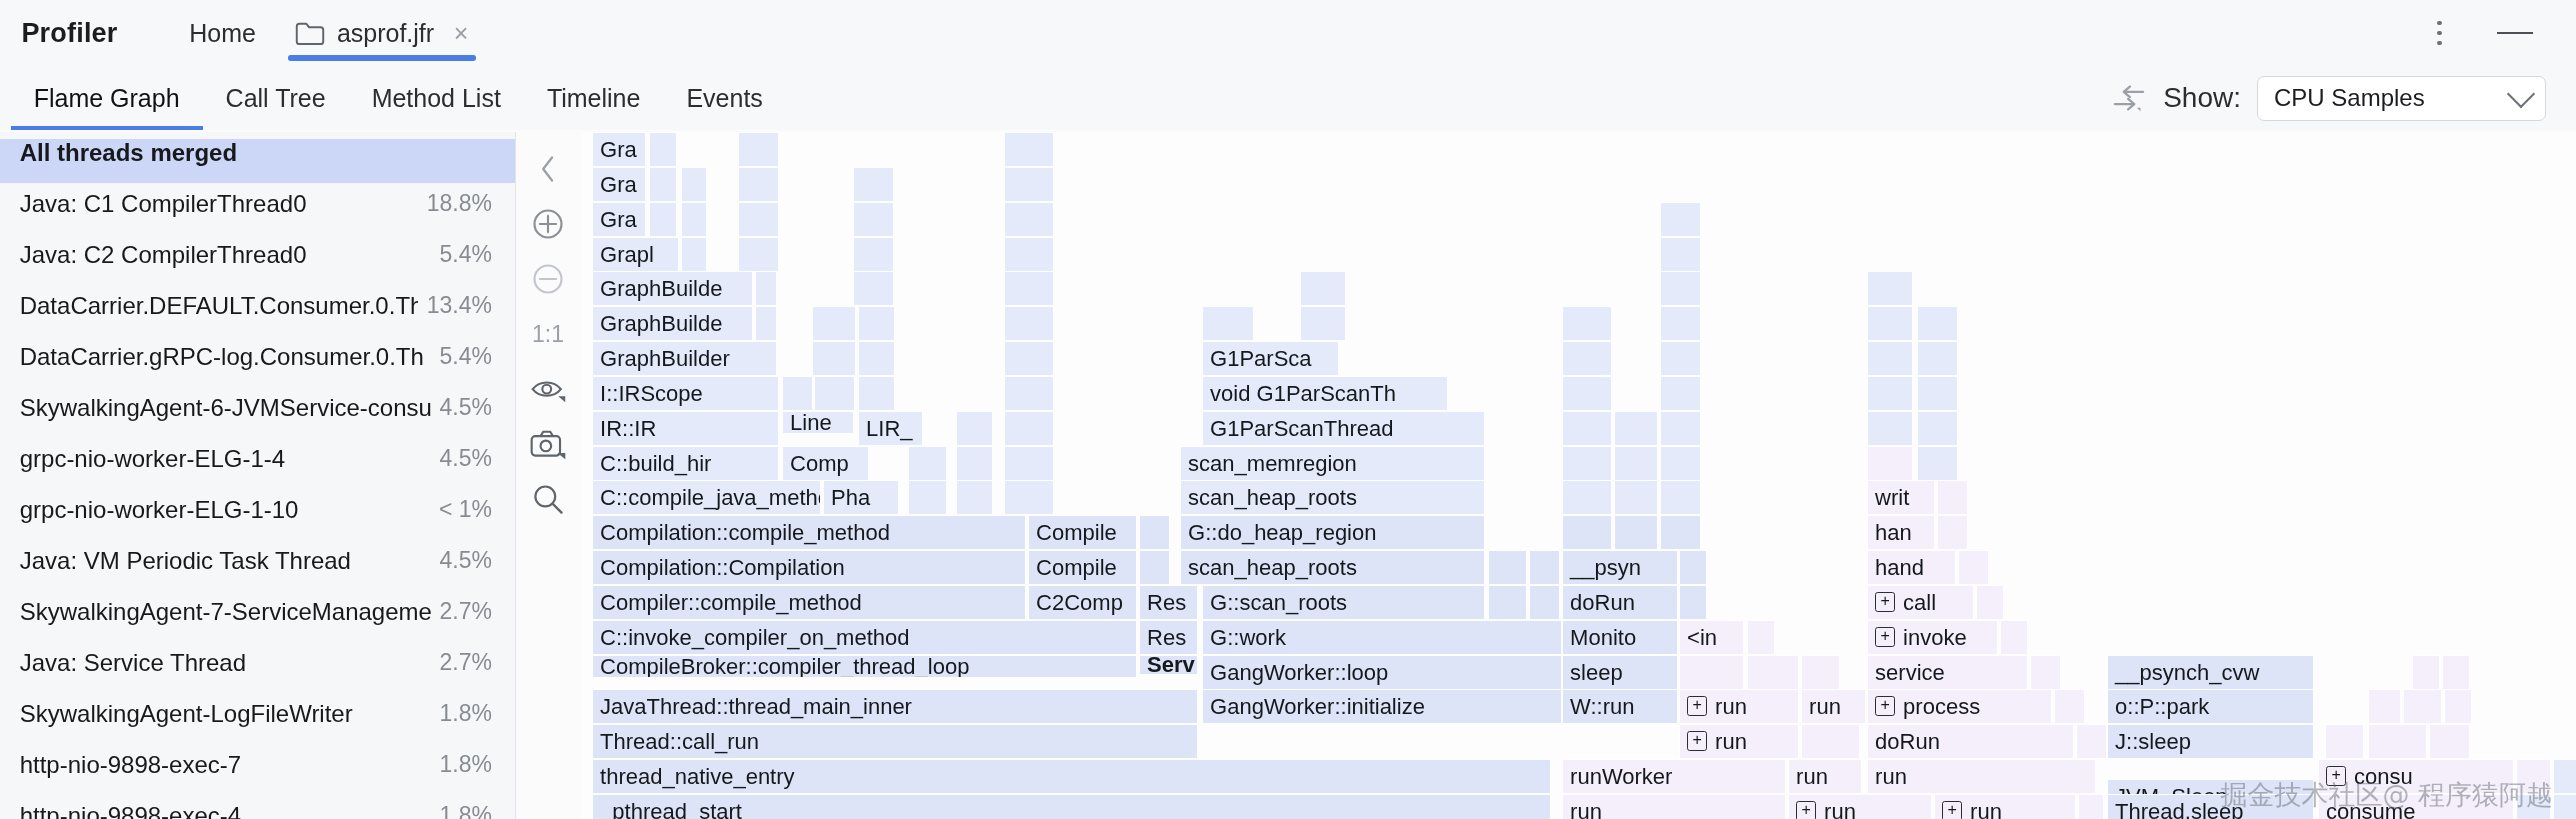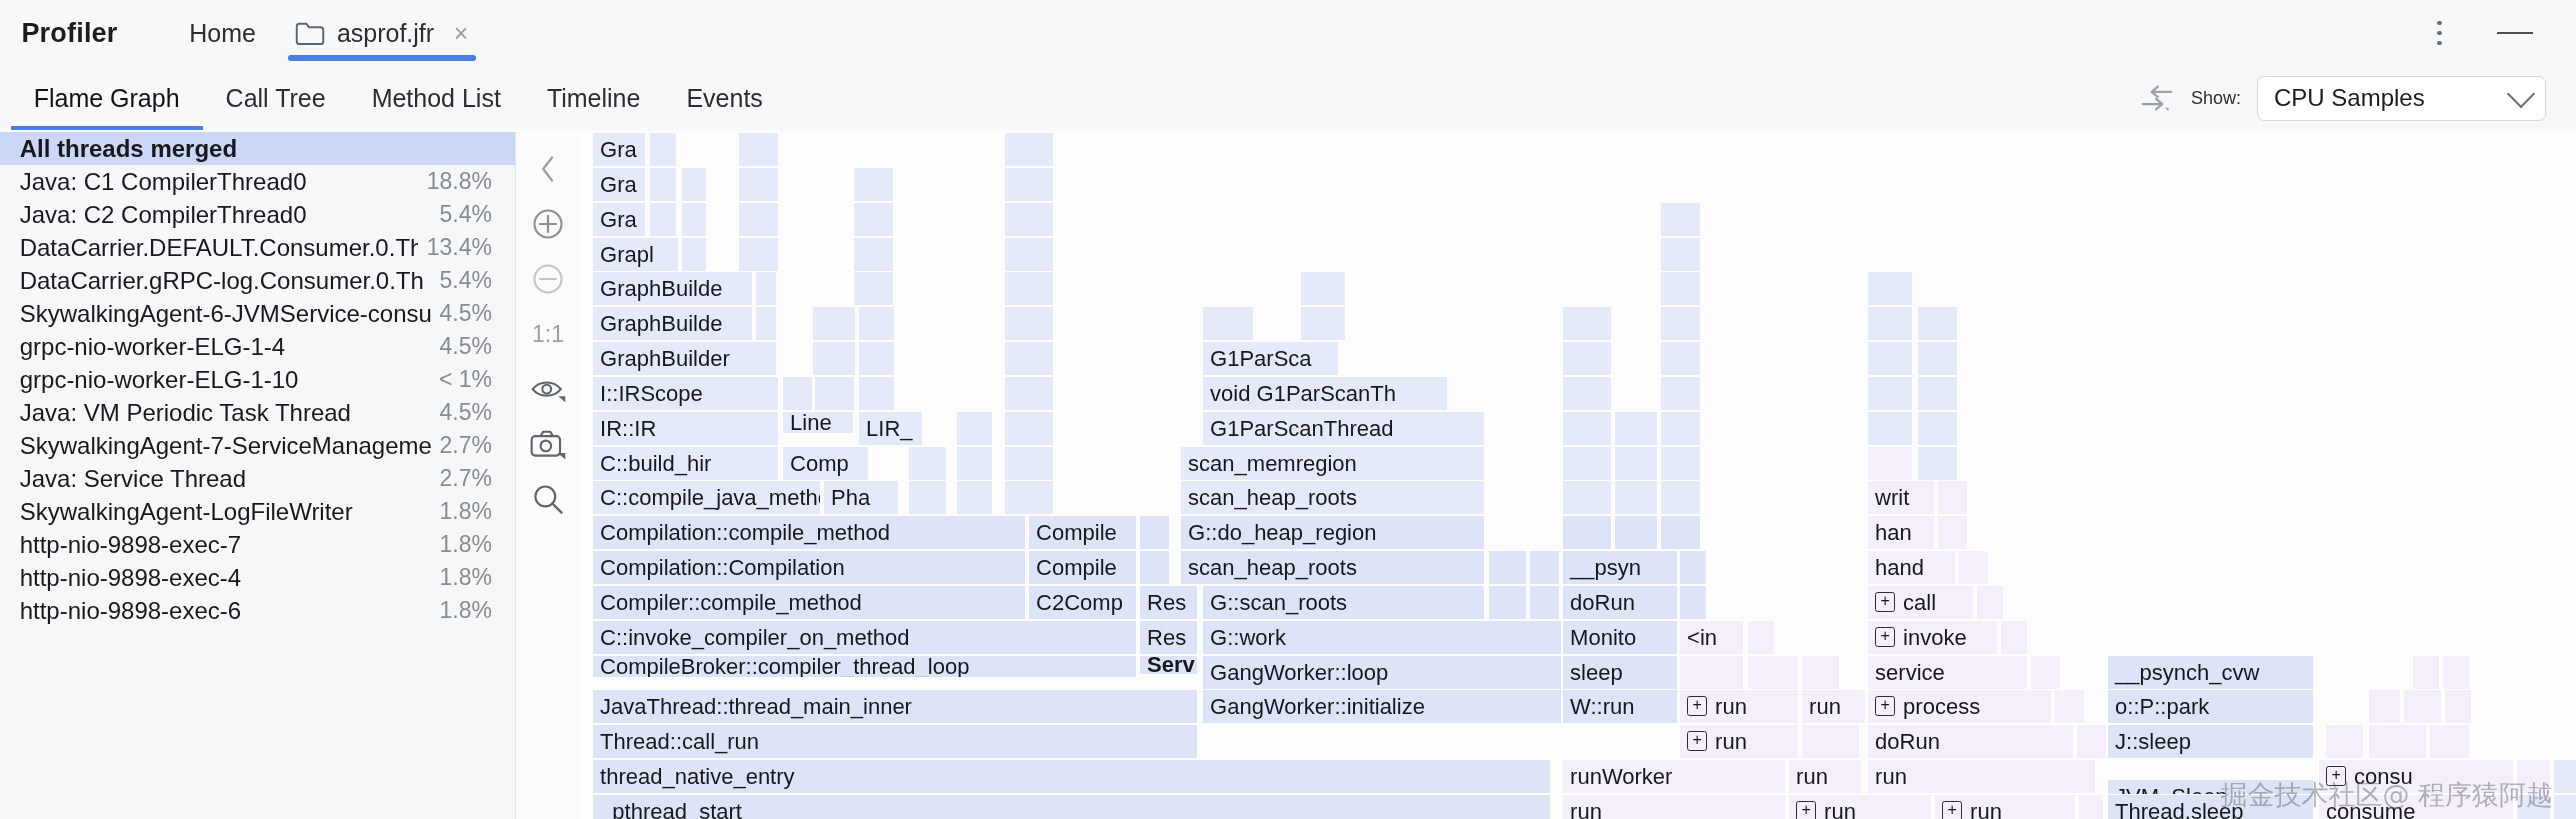--- a/index.html
+++ b/index.html
@@ -54,39 +54,39 @@
     padding:0 23px;font-size:25px;color:#2b2d31;white-space:nowrap;cursor:default;
   }
   .vtab:first-child{margin-left:10.7px;}
   .vtab.active{color:#101215;}
   .vtab.active::after{
     content:"";position:absolute;left:0;right:0;bottom:0;height:4.5px;background:#4a7ee4;
   }
   .viewbar-right{
     position:absolute;right:30px;top:0;height:64px;display:flex;align-items:center;gap:16px;
   }
-  .show-label{font-size:18px;color:#2b2d31;white-space:nowrap;}
+  .show-label{font-size:28px;color:#2b2d31;white-space:nowrap;}
   .select{
     width:289px;height:45px;border:0.9px solid #d4d7dc;border-radius:7.1px;background:#ffffff;
     display:flex;align-items:center;justify-content:space-between;
     padding:0 14.3px 0 16px;box-sizing:border-box;cursor:pointer;
   }
   .select span{font-size:24px;color:#1b1d20;white-space:nowrap;}
   .chev{width:18px;height:18px;border-right:2.7px solid #6b7177;border-bottom:2.7px solid #6b7177;
         transform:rotate(45deg);margin-top:-8px;}
 
   
   .sidebar{
     position:absolute;left:0;top:132px;width:516px;height:688px;
     background:#f6f7f9;border-right:0.9px solid #e3e5e9;overflow:hidden;
     box-sizing:border-box;
   }
   .thread-row{
-    height:33px;display:flex;align-items:center;box-sizing:border-box;
-    padding:0 23px 0 19.7px;cursor:default;
+    height:44px;display:flex;align-items:flex-start;box-sizing:border-box;
+    padding:0 23px 0 19.7px;cursor:default;margin-top:7px;
   }
   .thread-row.selected{background:#ccd6f6;}
   .thread-row .nm{
     font-size:24px;color:#17191c;white-space:nowrap;overflow:hidden;flex:1;
     text-overflow:clip;
   }
   .thread-row.selected .nm{font-weight:bold;}
   .thread-row .pct{
     font-size:23px;color:#878c93;white-space:nowrap;margin-left:9px;
   }

